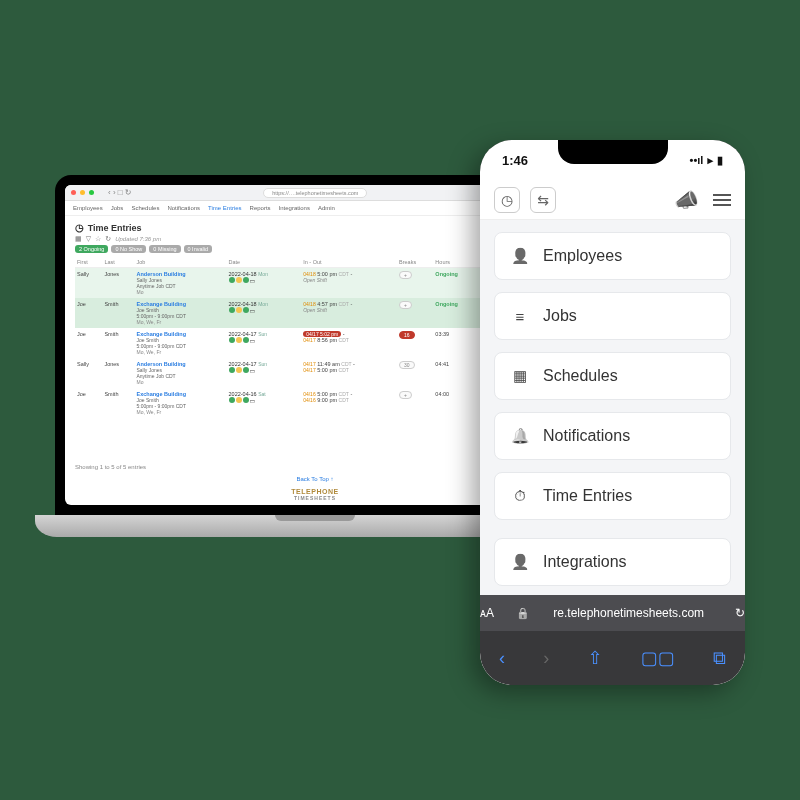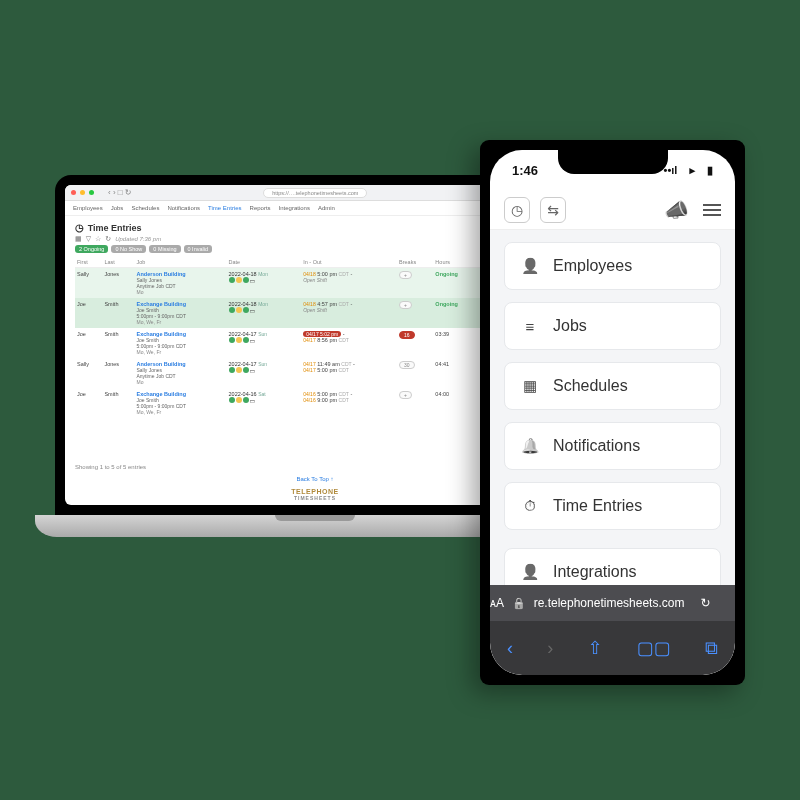--- a/index.html
+++ b/index.html
@@ -107,43 +107,42 @@
   .foot-note { font-size:6px; color:#888; padding:4px 10px; }
   .back-top { text-align:center; font-size:6px; padding:2px 0; }
   .back-top a { color:#2a7de1; text-decoration:none; }
   .brand-logo { text-align:center; color:#b08a3c; font-weight:700; font-size:7px; letter-spacing:0.5px; padding:4px 0;}
   .brand-logo .tl { color:#8a8a8a; display:block; font-size:5px; letter-spacing:1px; }
 
   
   .phone {
     position:absolute; right:55px; top:140px;
     width:265px; height:545px;
-    background:#000; border-radius:9px;
-    padding:10px;
+    background:#000; border-radius:32px;
     box-shadow: -8px 8px 24px rgba(0,0,0,.35);
   }
   .phone-screen {
     width:100%; height:100%;
     background:#fff;
     border-radius:32px;
     overflow:hidden;
     display:flex; flex-direction:column;
     position:relative;
   }
   .notch {
     position:absolute; top:0; left:50%; transform:translateX(-50%);
     width:110px; height:24px; background:#000;
     border-radius:0 0 16px 16px;
     z-index:5;
   }
   .status-bar {
     height:40px; display:flex; align-items:center; justify-content:space-between;
     padding:0 22px 0 22px; font-size:13px; font-weight:600; color:#111;
   }
-  .sb-right { display:flex; gap:12px; align-items:center; font-size:11px; }
+  .sb-right { display:flex; gap:4px; align-items:center; font-size:11px; }
   .top-bar {
     height:40px; display:flex; align-items:center; justify-content:space-between;
     padding:0 14px; border-bottom:1px solid #eee;
   }
   .top-bar .left { display:flex; gap:10px; }
   .top-bar .circle-ico {
     width:26px; height:26px; border:1px solid #ccc; border-radius:6px;
     display:flex; align-items:center; justify-content:center; color:#666; font-size:14px;
   }
   .top-bar .right { display:flex; gap:14px; align-items:center; color:#555; font-size:20px;}
@@ -154,21 +153,21 @@
   .menu-card {
     background:#fff; border:1px solid #e6e8eb; border-radius:8px;
     padding:14px 16px; margin-bottom:12px;
     display:flex; align-items:center; gap:14px;
     font-size:16px; color:#333;
   }
   .menu-card .mi { width:18px; text-align:center; color:#444; font-size:15px; }
 
   .bottom-url {
     background:#4c4c50; color:#fff; font-size:12px;
-    height:36px; display:flex; align-items:center; justify-content:flex-start; gap:8px;
+    height:36px; display:flex; align-items:center; justify-content:space-between; gap:8px;
   }
   .bottom-url .refresh { margin-left:8px; }
   .bottom-tabs {
     background:#38383a; height:54px;
     display:flex; align-items:center; justify-content:space-around;
     font-size:18px; color:#4a90ff;
     border-radius:0 0 32px 32px;
   }
   .bottom-tabs .dim { color:#666; }
 

